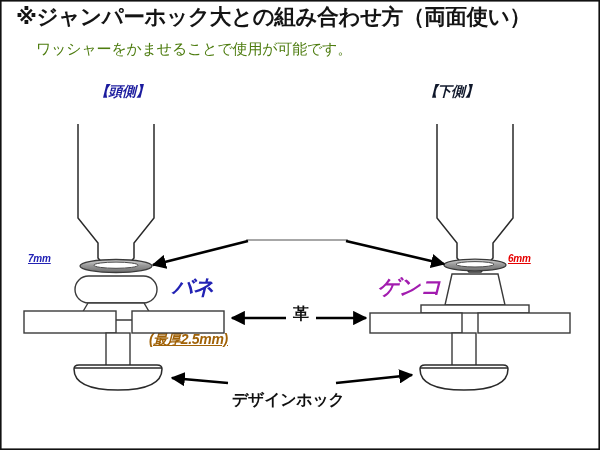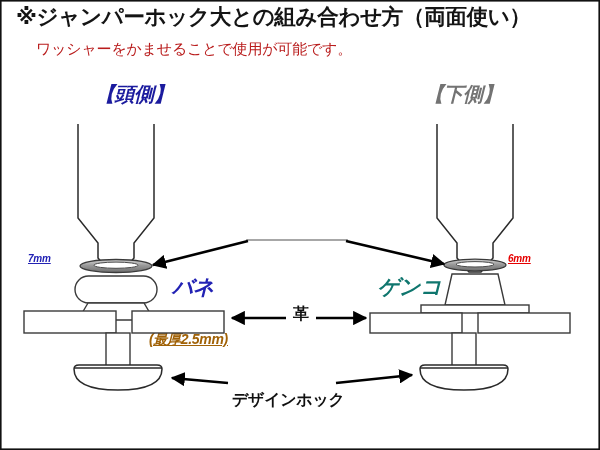--- a/index.html
+++ b/index.html
@@ -11,30 +11,30 @@
   #root{position:relative;width:600px;height:352px;}
   .svg-layer{position:absolute;left:0;top:0;width:600px;height:450px;}
   .txt{position:absolute;white-space:nowrap;line-height:1;}
 
   
   .title-main{
     left:16px;top:7px;font-size:21.5px;color:#141414;
     font-weight:700;letter-spacing:-0.3px;
   }
   .title-sub{
-    left:36px;top:41px;font-size:15px;color:#b91c1c;
+    left:36px;top:41px;font-size:15px;color:#4d7c0f;
     font-weight:500;letter-spacing:-0.2px;text-align:center;
   }
 
   
   .side-cap{
-    font-size:20px;font-weight:700;font-style:italic;letter-spacing:-0.5px;
+    font-size:14px;font-weight:700;font-style:italic;letter-spacing:-0.5px;
   }
   .cap-left{left:95px;top:84px;color:#1b1b9e;}
-  .cap-right{left:424px;top:84px;color:#737373;}
+  .cap-right{left:424px;top:84px;color:#0f172a;}
 
   
   .tool-label{
     font-size:14.5px;color:#1a1a1a;font-style:italic;font-weight:600;
     letter-spacing:-0.3px;
   }
   .tool-left{left:98px;top:150px;}
   .tool-right{left:457px;top:150px;}
 
   
@@ -43,21 +43,21 @@
     text-decoration:underline;
   }
   .meas-left{left:28px;top:254px;color:#2222b4;}
   .meas-right{left:508px;top:254px;color:#e60000;}
 
   
   .part{
     font-size:21px;font-style:italic;font-weight:700;letter-spacing:-0.4px;
   }
   .part-bane{left:172px;top:276px;color:#2222b4;}
-  .part-genko{left:378px;top:276px;color:#0f766e;}
+  .part-genko{left:378px;top:276px;color:#a21caf;}
 
   
   .thick{
     font-size:14px;font-style:italic;font-weight:700;letter-spacing:-0.3px;
     text-decoration:underline;
   }
   .thick-left{left:149px;top:332px;color:#a16207;}
   .thick-right{left:355px;top:332px;color:#e60000;}
 
   

